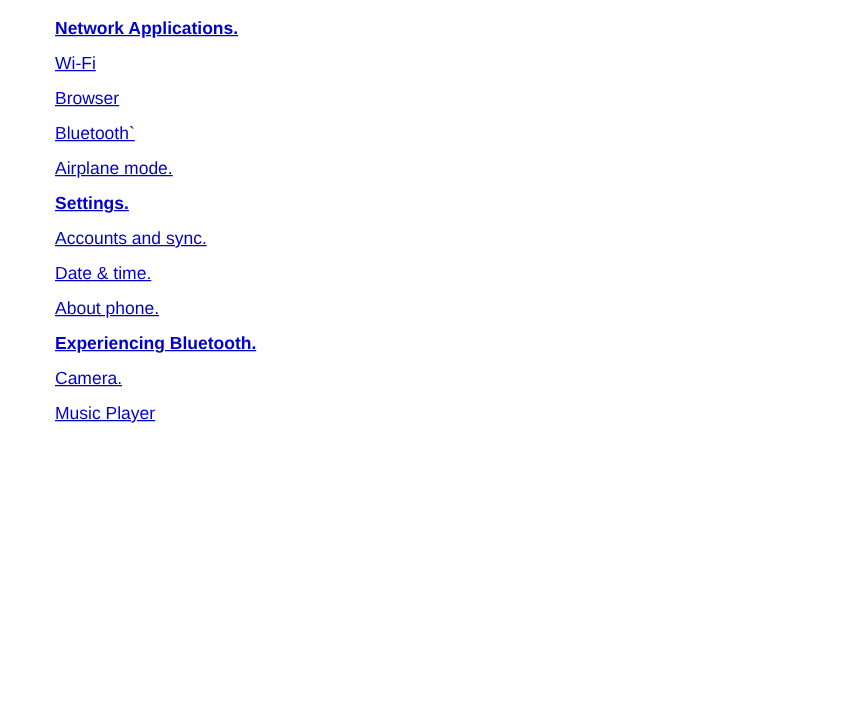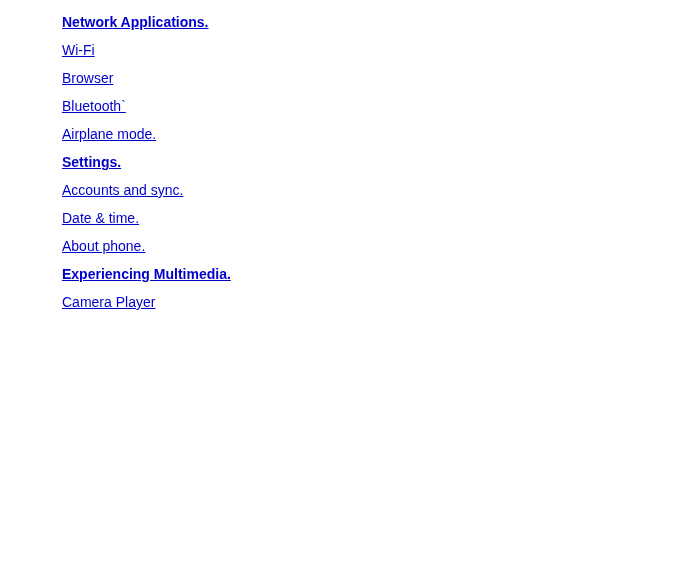--- a/index.html
+++ b/index.html
@@ -17,21 +17,21 @@
       padding: 8px 0;
     }
 
     .menu-list {
       list-style: none;
       padding: 0;
       margin: 0;
     }
 
     .menu-item {
-      padding: 6px 62px;
+      padding: 6px 44px;
     }
 
     .menu-item a {
       color: #0000cc;
       text-decoration: underline;
       font-size: 14px;
       cursor: pointer;
     }
 
     .menu-item a.bold {
@@ -44,15 +44,16 @@
 <ul class="menu-list">
 <li class="menu-item"><a href="#" class="bold">Network Applications.</a></li>
     <li class="menu-item"><a href="#">Wi-Fi</a></li>
     <li class="menu-item"><a href="#">Browser</a></li>
     <li class="menu-item"><a href="#">Bluetooth`</a></li>
     <li class="menu-item"><a href="#">Airplane mode.</a></li>
     <li class="menu-item"><a href="#" class="bold">Settings.</a></li>
     <li class="menu-item"><a href="#">Accounts and sync.</a></li>
     <li class="menu-item"><a href="#">Date &amp; time.</a></li>
     <li class="menu-item"><a href="#">About phone.</a></li>
-    <li class="menu-item"><a href="#" class="bold">Experiencing Multimedia.</a></li>
-    <li class="menu-item"><a href="#">Camera Player</a></li>
+    <li class="menu-item"><a href="#" class="bold">Experiencing Bluetooth.</a></li>
+    <li class="menu-item"><a href="#">Camera.</a></li>
+    <li class="menu-item"><a href="#">Music Player</a></li>
   </ul>
 
 </body></html>

